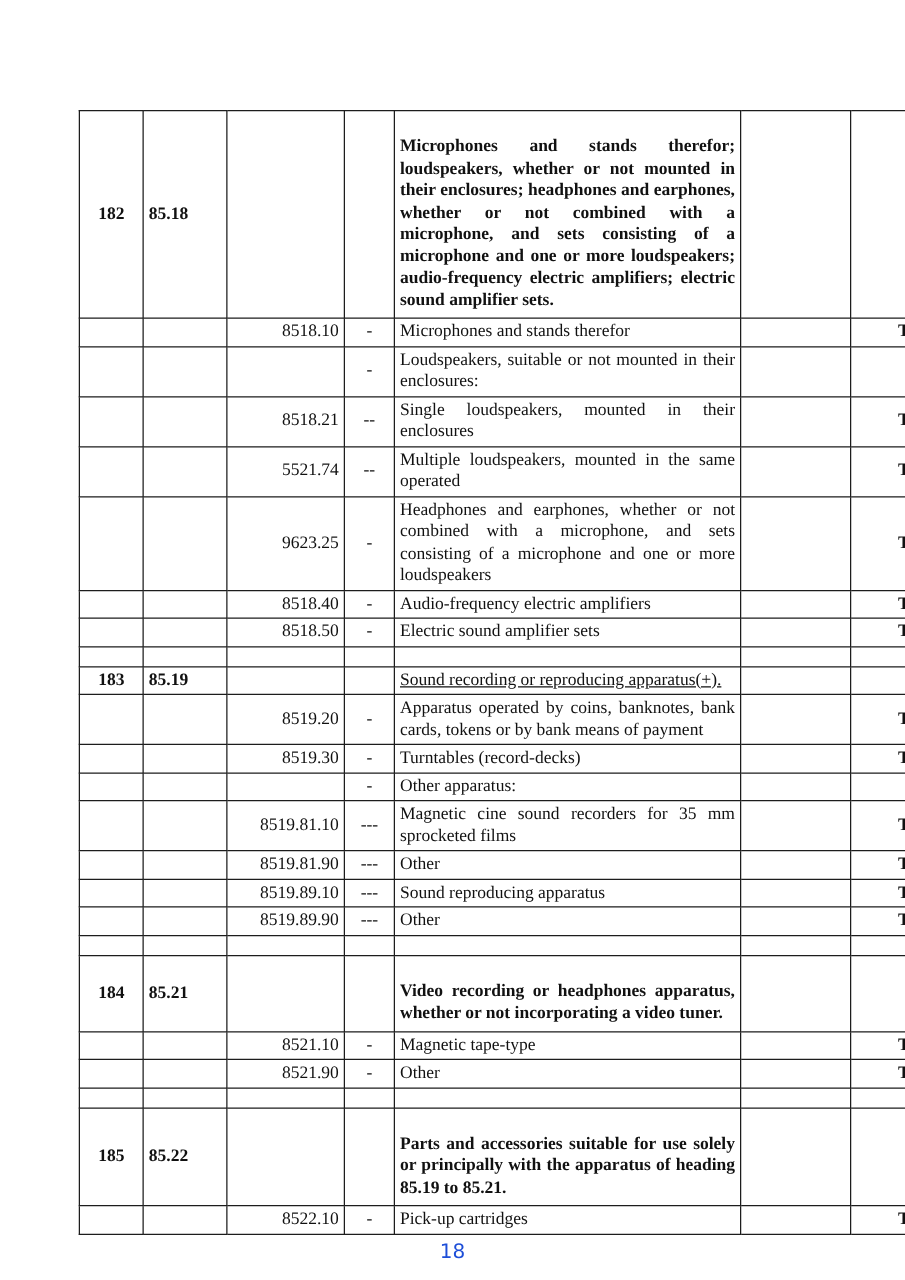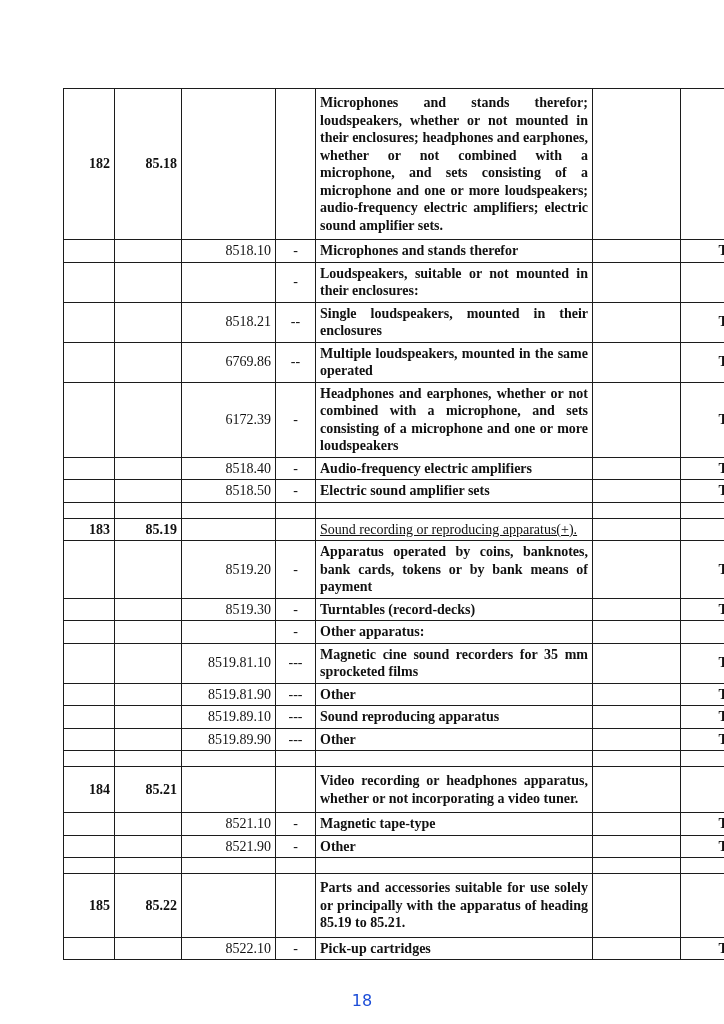--- a/index.html
+++ b/index.html
@@ -25,28 +25,28 @@
     table-layout: fixed;
     font-size: 14px;
     line-height: 1.25;
   }
   table.tariff td {
     border: 1.5px solid #1c1c1c;
     padding: 2px 4px;
     vertical-align: middle;
     overflow: hidden;
   }
-  td.col-sn      { width: 42px;  text-align: right; font-weight: bold; }
-  td.col-heading { width: 58px;  text-align: right; font-weight: bold; }
+  td.col-sn      { width: 42px;  text-align: center; font-weight: bold; }
+  td.col-heading { width: 58px;  text-align: left; font-weight: bold; }
   td.col-code    { width: 85px;  text-align: right; padding-left: 8px; }
   td.col-dash    { width: 31px;  text-align: center; }
-  td.col-desc    { width: 268px; text-align: justify; vertical-align: top; padding: 2px 6px 2px 7px; font-weight: bold; }
+  td.col-desc    { width: 268px; text-align: justify; vertical-align: top; padding: 2px 6px 2px 7px; }
   td.col-blank   { width: 79px;  }
   td.col-ts      { width: 84px;  text-align: center; font-weight: bold; }
-  tr.group td.col-desc { font-weight: bold; padding-top: 5px; padding-bottom: 5px; }
+  tr.group td.col-desc { font-weight: bold; padding-top: 20px; padding-bottom: 5px; }
   tr.group-183 td.col-desc { font-weight: normal; text-decoration: underline; }
   tr.spacer td { height: 15px; padding: 0; }
   .page-number {
     position: absolute;
     left: 0;
     right: 0;
     top: 947px;
     text-align: center;
     font-family: "DejaVu Sans", sans-serif;
     font-size: 16px;
@@ -93,30 +93,30 @@
     <td class="col-heading"></td>
     <td class="col-code">8518.21</td>
     <td class="col-dash">--</td>
     <td class="col-desc">Single loudspeakers, mounted in their enclosures</td>
     <td class="col-blank"></td>
     <td class="col-ts">TS</td>
   </tr>
         <tr>
     <td class="col-sn"></td>
     <td class="col-heading"></td>
-    <td class="col-code">6769.86</td>
+    <td class="col-code">5521.74</td>
     <td class="col-dash">--</td>
     <td class="col-desc">Multiple loudspeakers, mounted in the same operated</td>
     <td class="col-blank"></td>
     <td class="col-ts">TS</td>
   </tr>
         <tr>
     <td class="col-sn"></td>
     <td class="col-heading"></td>
-    <td class="col-code">6172.39</td>
+    <td class="col-code">9623.25</td>
     <td class="col-dash">-</td>
     <td class="col-desc">Headphones and earphones, whether or not combined with a microphone, and sets consisting of a microphone and one or more loudspeakers</td>
     <td class="col-blank"></td>
     <td class="col-ts">TS</td>
   </tr>
         <tr>
     <td class="col-sn"></td>
     <td class="col-heading"></td>
     <td class="col-code">8518.40</td>
     <td class="col-dash">-</td>

